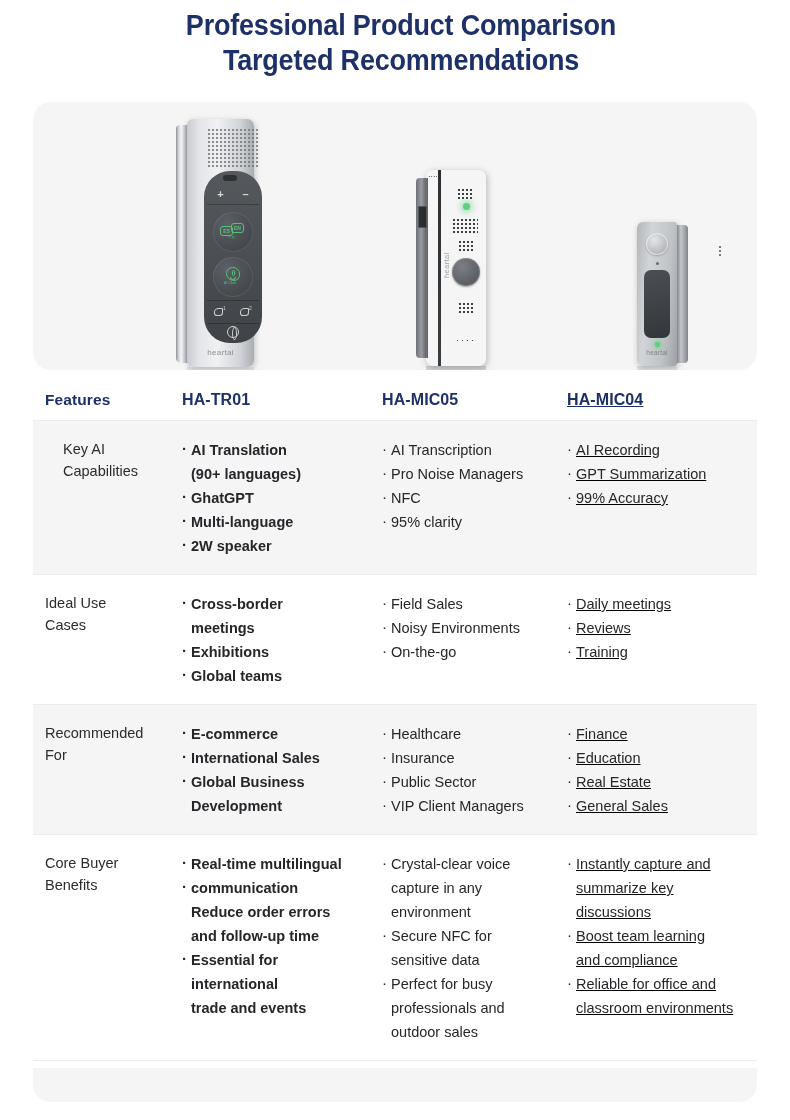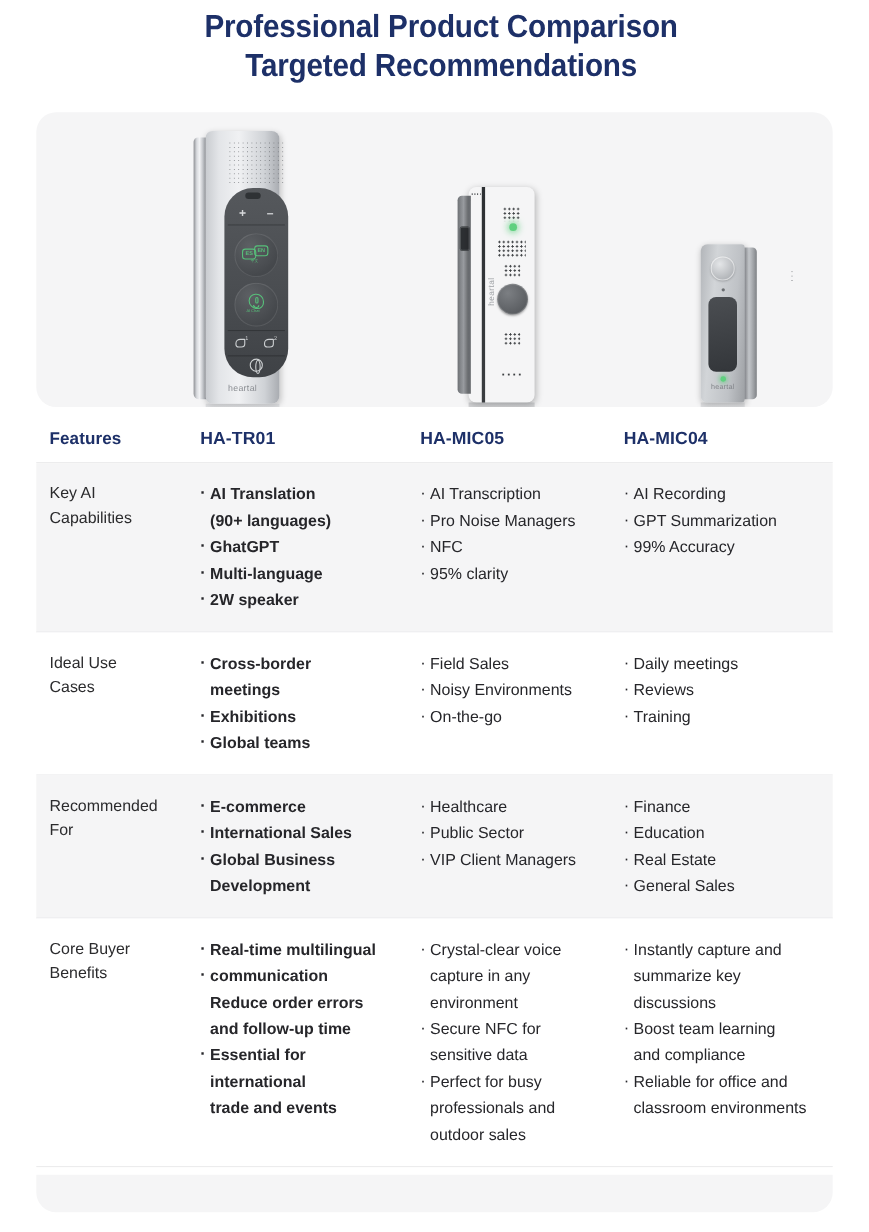--- a/index.html
+++ b/index.html
@@ -298,21 +298,21 @@
   
   .table {
     position: absolute;
     left: 33px;
     top: 380px;
     width: 724px;
   }
   .col-0 { width: 140px; padding-left: 12px; }
   .col-1 { width: 200px; padding-left: 9px; font-weight: bold; }
   .col-2 { width: 185px; padding-left: 9px; }
-  .col-3 { width: 199px; padding-left: 9px; }
+  .col-3 { width: 199px; padding-left: 9px; text-decoration: underline; }
 
   .head-row {
     display: flex;
     align-items: center;
     height: 41px;
     border-bottom: 1px solid #ececed;
     justify-content: space-between;
   }
   .head-cell {
     font-weight: bold;
@@ -470,21 +470,21 @@
     <div class="head-row">
       <div class="col-0 head-cell features">Features</div>
       <div class="col-1 head-cell">HA-TR01</div>
       <div class="col-2 head-cell">HA-MIC05</div>
       <div class="col-3 head-cell">HA-MIC04</div>
     </div>
 
     <div id="rows-container">
         <div class="row shaded">
           <div class="col-0 cell">
-            <div class="feature-label" style="white-space: pre-line;">Key AI
+            <div class="feature-label" style="white-space: pre-line; margin-left: 18px;">Key AI
 Capabilities</div>
           </div>
           <div class="col-1 cell">
             <ul class="bullets">
               <li class="dot">AI Translation</li>
               <li class="nodot">(90+ languages)</li>
               <li class="dot">GhatGPT</li>
               <li class="dot">Multi-language</li>
               <li class="dot">2W speaker</li>
             </ul>
@@ -542,20 +542,21 @@
             <ul class="bullets">
               <li class="dot">E-commerce</li>
               <li class="dot">International Sales</li>
               <li class="dot">Global Business</li>
               <li class="nodot">Development</li>
             </ul>
           </div>
           <div class="col-2 cell">
             <ul class="bullets">
               <li class="dot">Healthcare</li>
+              <li class="dot">Insurance</li>
               <li class="dot">Public Sector</li>
               <li class="dot">VIP Client Managers</li>
             </ul>
           </div>
           <div class="col-3 cell">
             <ul class="bullets">
               <li class="dot">Finance</li>
               <li class="dot">Education</li>
               <li class="dot">Real Estate</li>
               <li class="dot">General Sales</li>

